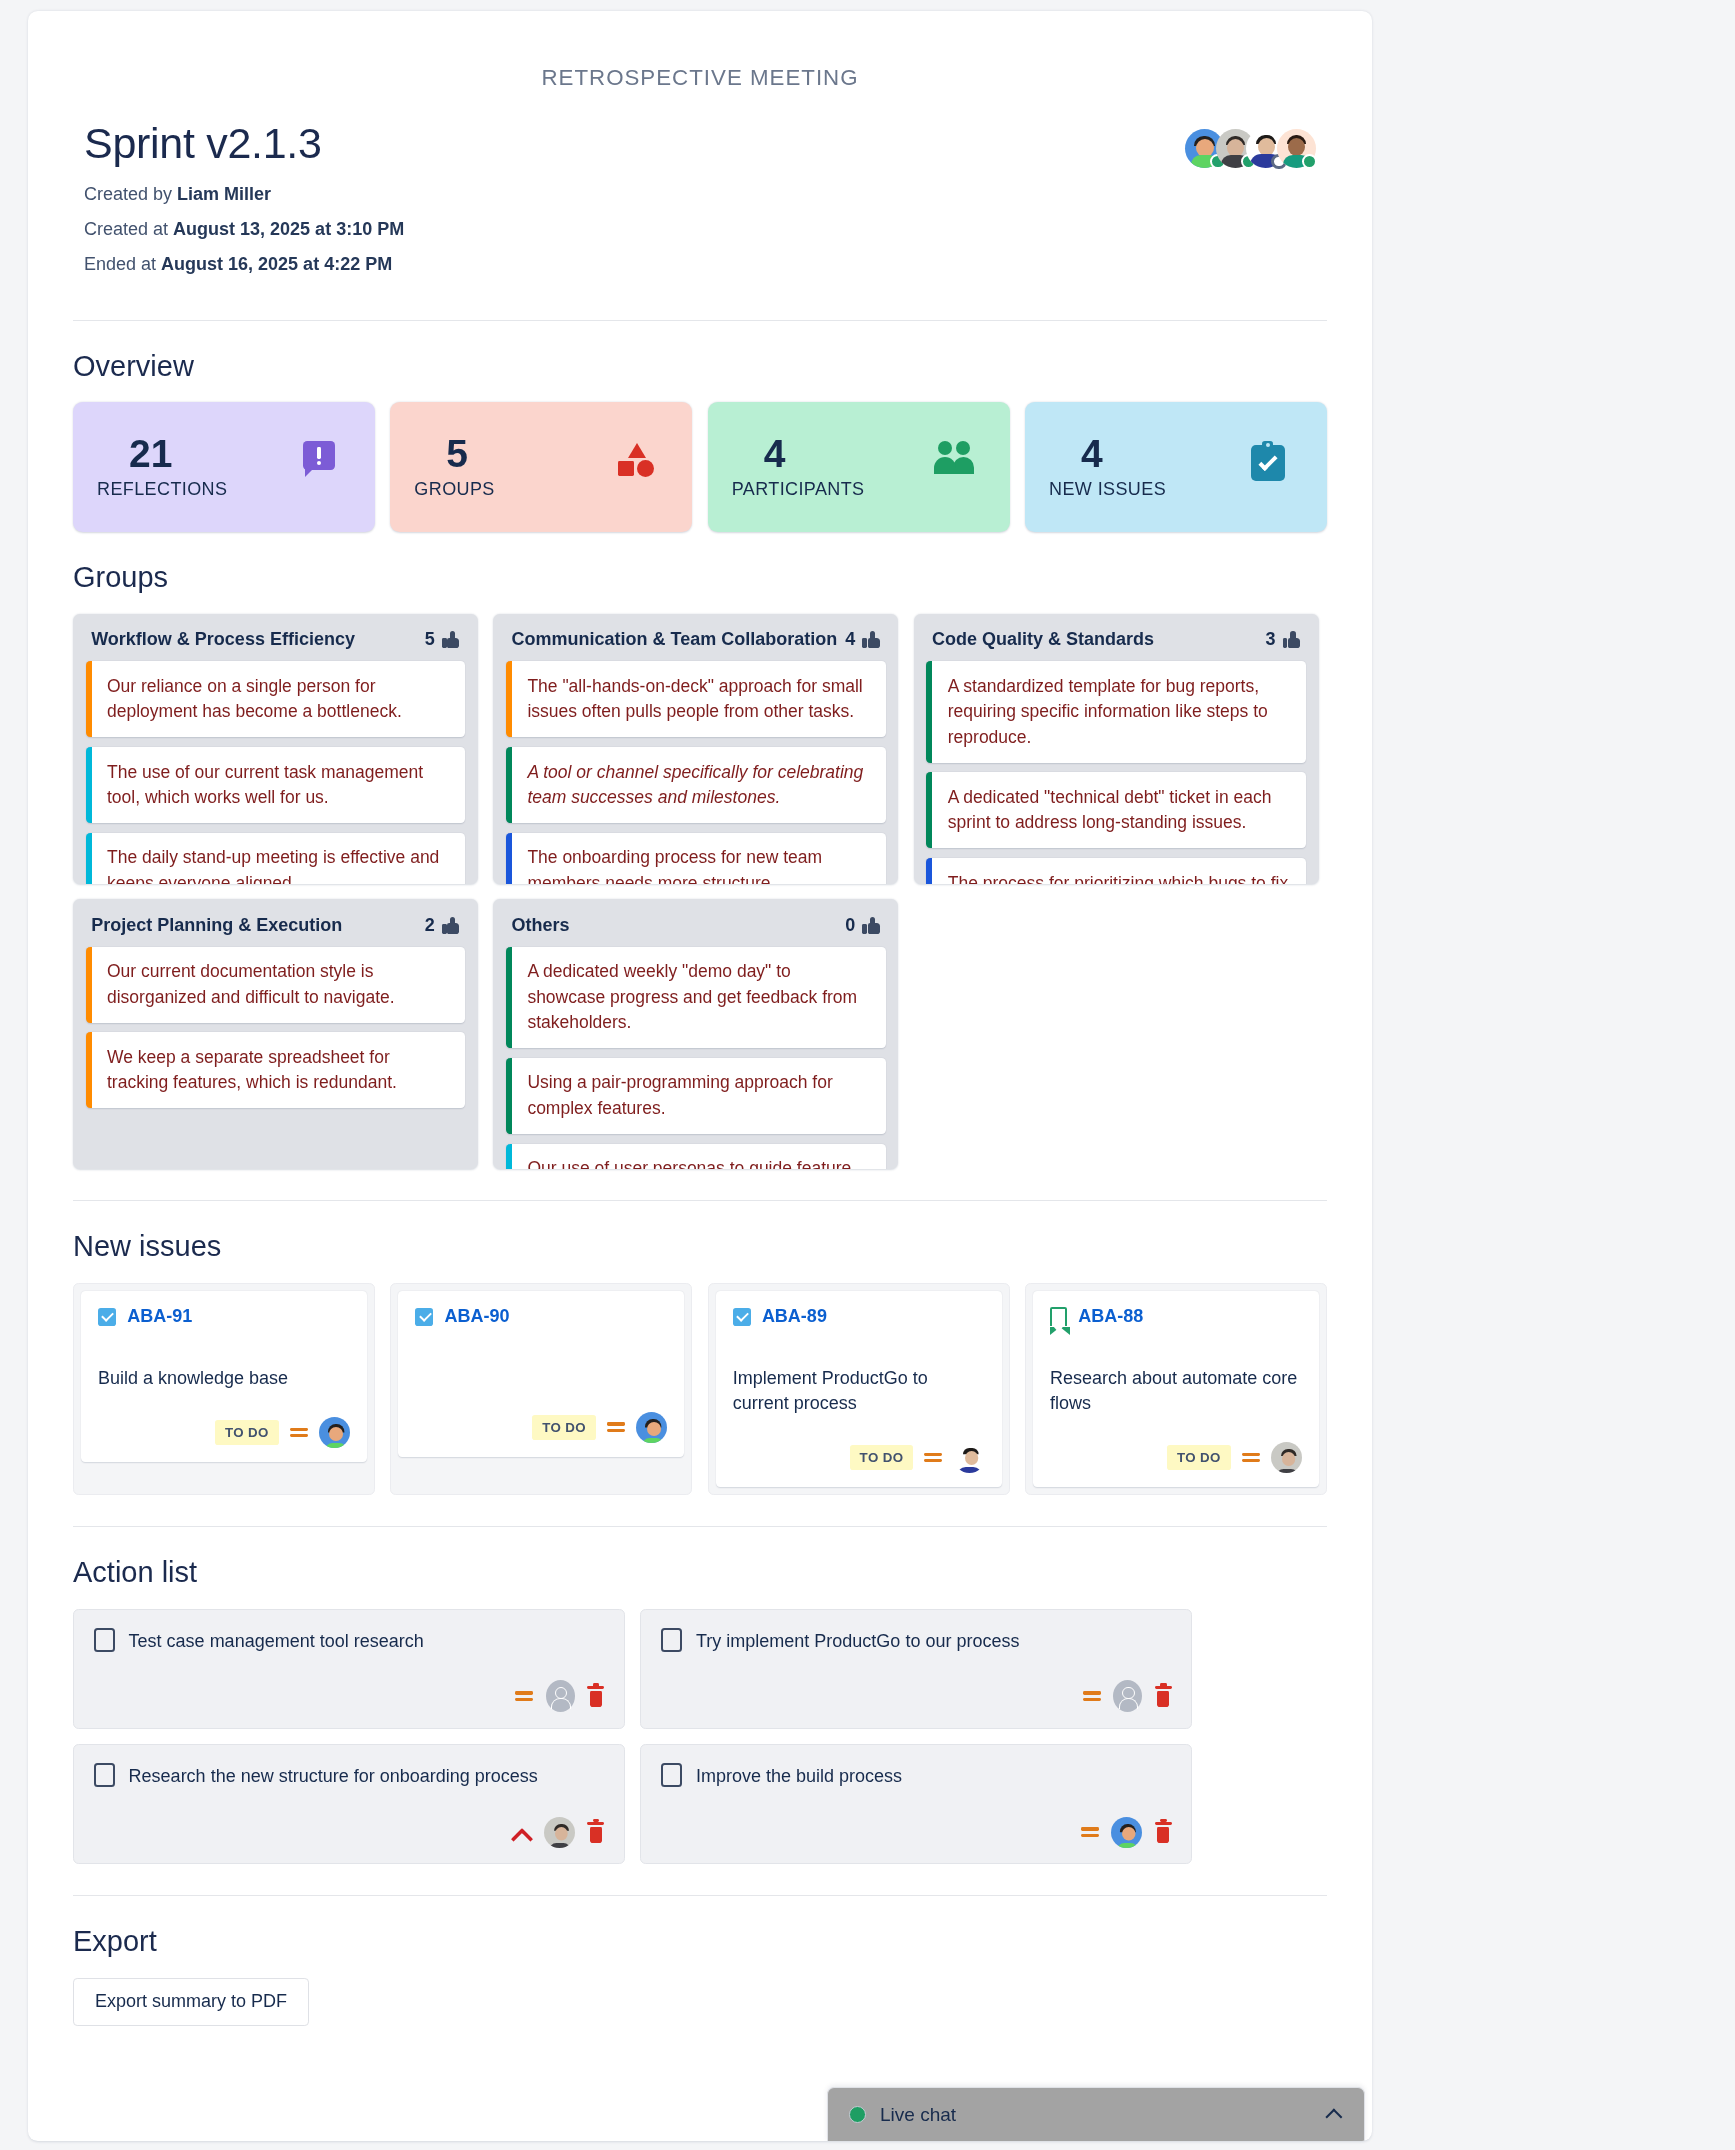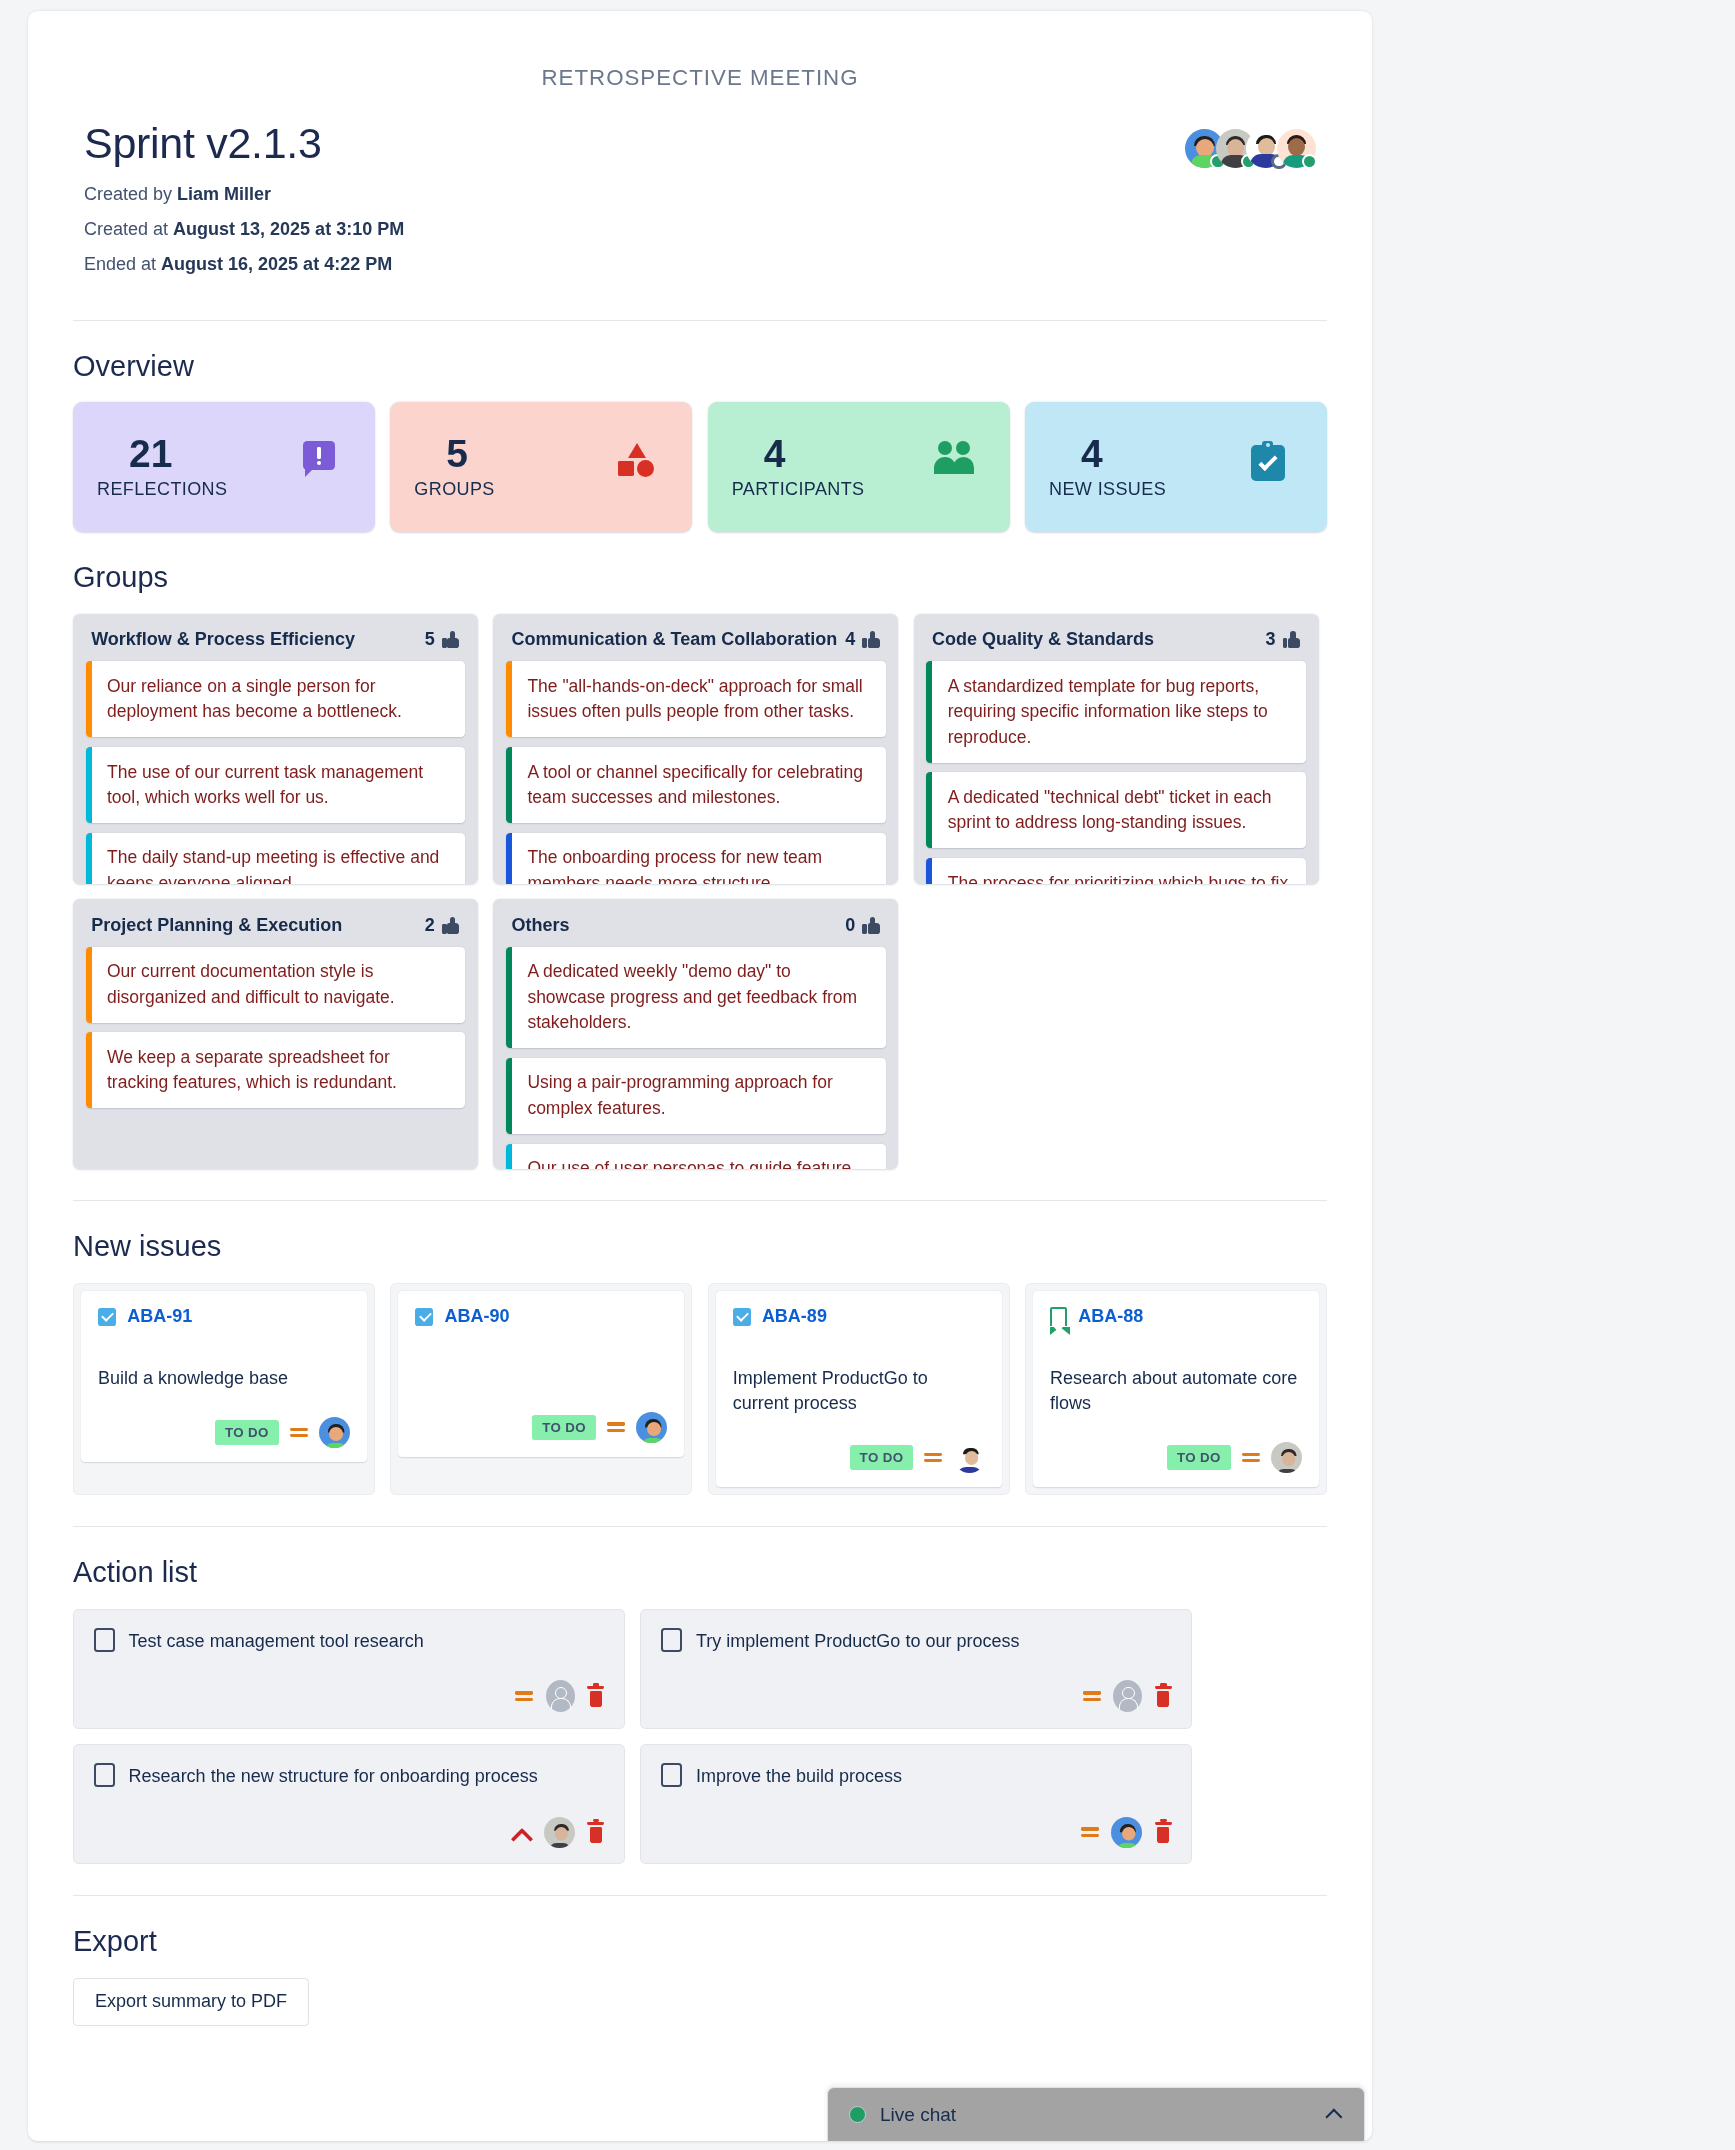--- a/index.html
+++ b/index.html
@@ -261,21 +261,21 @@
     border-bottom: 8.4px solid transparent;
   }
   .ico-story::before {
     content:""; position:absolute; left:0px; bottom:-5.6px; width:12.6px; height:7px;
     background:#ffffff; z-index:2;
     clip-path: polygon(0 0, 100% 0, 50% 100%);
   }
   .issue-summary { font-size: 18px; color: #172b4d; line-height: 1.4; }
   .issue-footer { margin-top:auto; display:flex; align-items:center; justify-content:flex-end; gap:11.2px; }
   .status-chip {
-    background:#86efac; color:#42526e; font-size:13.3px; font-weight:700;
+    background:#fef9c3; color:#42526e; font-size:13.3px; font-weight:700;
     letter-spacing:0.4px; padding:4.9px 9.8px; border-radius:2.8px;
   }
   .prio-medium { width:18px; height:15.4px; position:relative; flex:none; }
   .prio-medium i { position:absolute; left:0; width:18px; height:3.5px; background:#e07b1a; border-radius:1.4px; display:block; }
   .prio-medium i:nth-child(1){ top:2.8px; }
   .prio-medium i:nth-child(2){ top:9px; }
   .prio-high { width:21px; height:15.4px; position:relative; flex:none; }
   .prio-high::after {
     content:""; position:absolute; left:3.5px; top:6.3px; width:12px; height:12px;
     border-left: 4.2px solid #cf2026; border-top: 4.2px solid #cf2026;
@@ -510,21 +510,21 @@
             <span class="group-votes">
               <span>4</span>
               <span class="thumb">
                 <span class="pad"></span>
                 <span class="palm"></span>
                 <span class="up"></span>
               </span>
             </span>
           </div>
           <div class="reflection" style="border-left-color: rgb(255, 139, 0);">The "all-hands-on-deck" approach for small issues often pulls people from other tasks.</div>
-          <div class="reflection" style="border-left-color: rgb(0, 135, 90);">A tool or channel specifically for celebrating team successes and milestones.</div>
+          <div class="reflection" style="border-left-color: rgb(0, 135, 90); font-style: italic;">A tool or channel specifically for celebrating team successes and milestones.</div>
           <div class="reflection" style="border-left-color: rgb(26, 86, 219);">The onboarding process for new team members needs more structure.</div>
         </div>
         <div class="group-card">
           <div class="group-head">
             <span class="group-name">Code Quality &amp; Standards</span>
             <span class="group-votes">
               <span>3</span>
               <span class="thumb">
                 <span class="pad"></span>
                 <span class="palm"></span>

